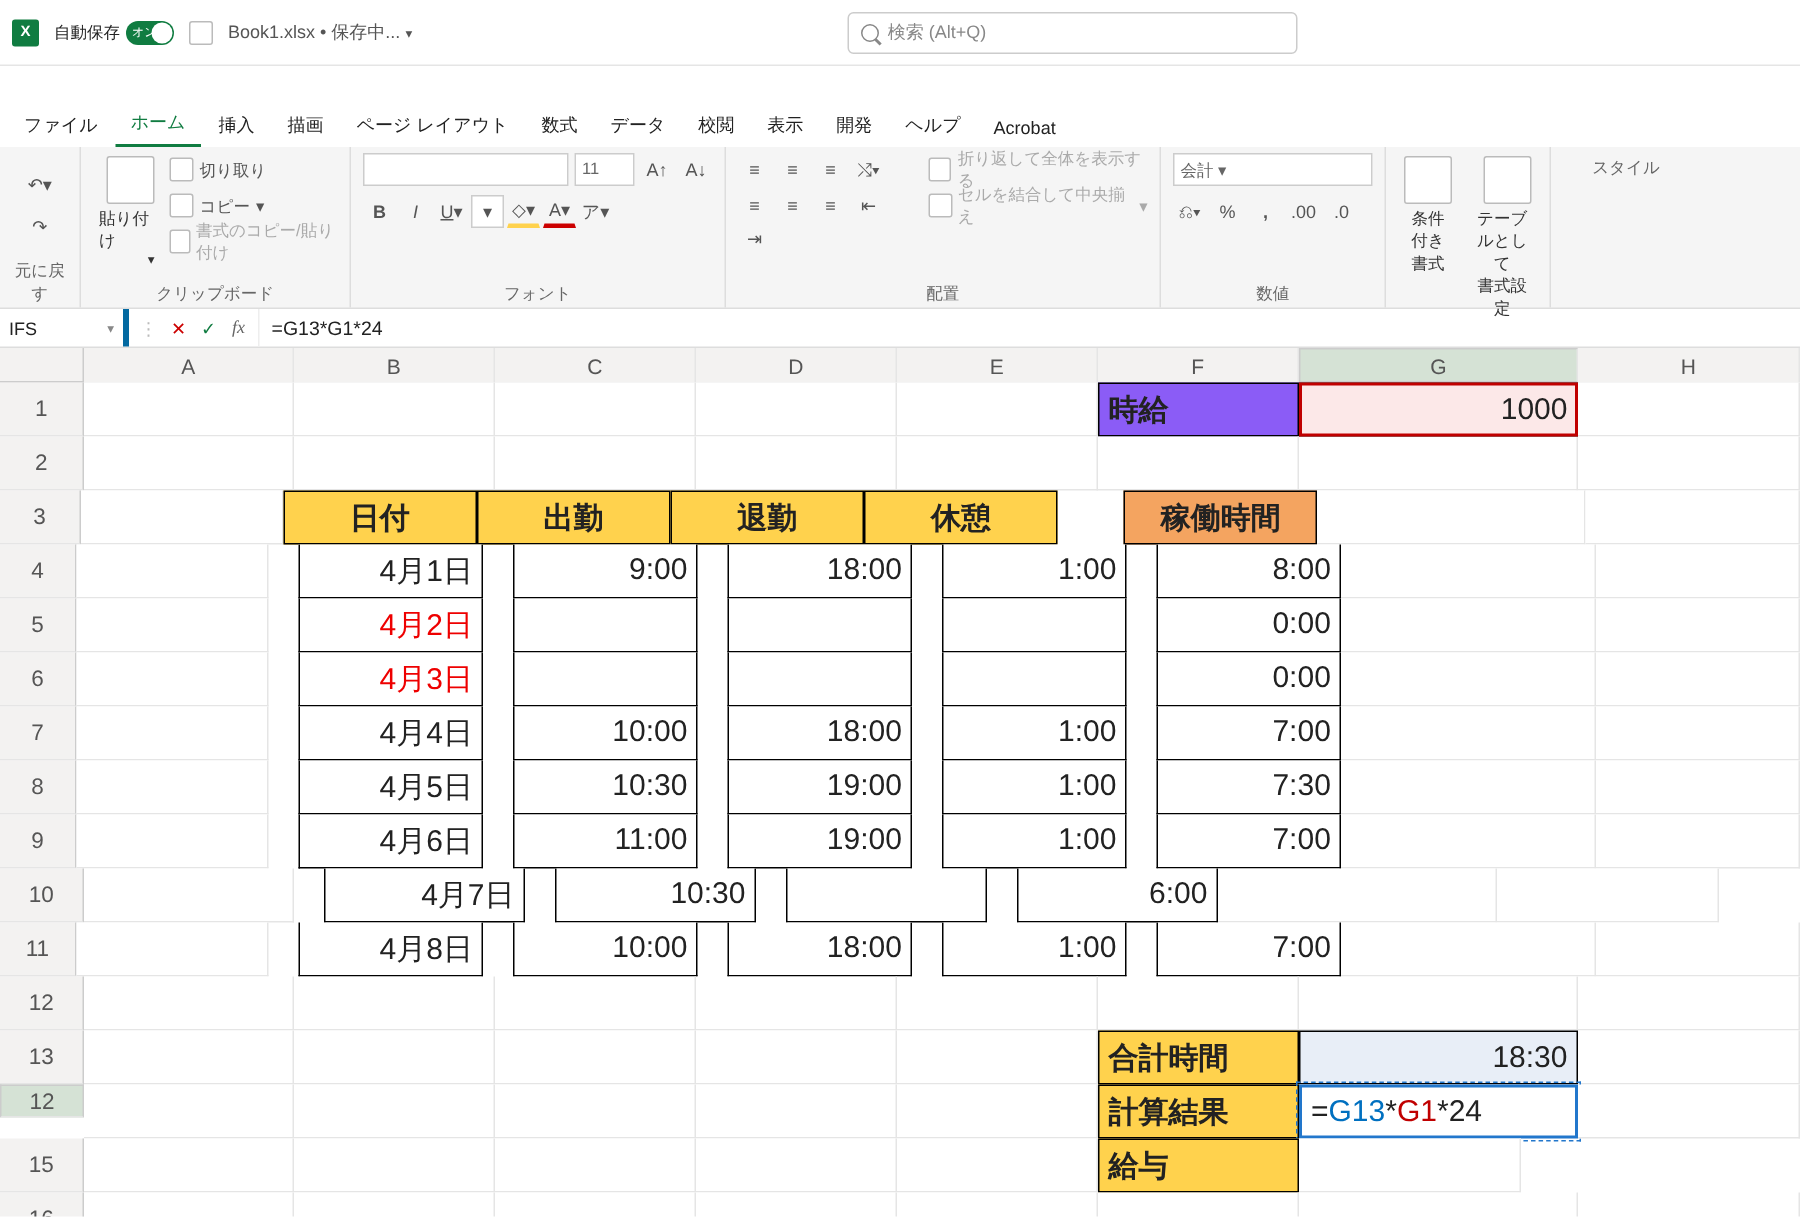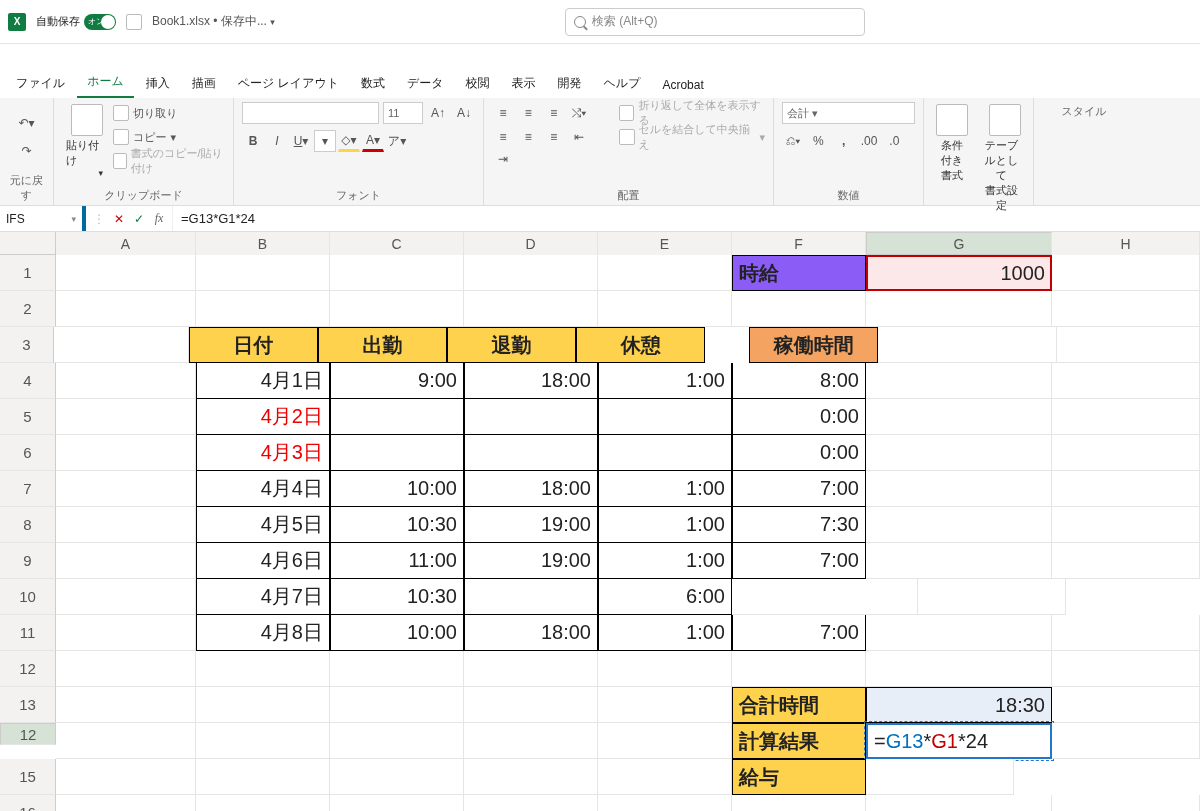--- a/index.html
+++ b/index.html
@@ -112,21 +112,21 @@
   .c-E { width:134px; }
   .c-F { width:134px; }
   .c-G { width:186px; }
   .c-H { width:148px; }
   .right { justify-content:flex-end; }
   .hdr-yellow { background:#ffd24d; border:1px solid #000 !important;
     font-weight:bold; justify-content:center; }
   .hdr-orange { background:#f4a460; border:1px solid #000 !important;
     font-weight:bold; justify-content:center;margin-left:44px; }
   .bord { border:1px solid #000 !important; }
-  .bordv { border-left:1px solid #000 !important; border-right:1px solid #000 !important; border-bottom:1px solid #000 !important; }
+  .bordv { border-left:1px solid #000 !important; border-right:1px solid #000 !important; border-bottom:1px solid #000 !important;margin-left:20px; }
   .red { color:#e00; }
   .f1g1 { background:#fce8e8; }
   .f1label { background:#8b5cf6; font-weight:bold; border:1px solid #000 !important; }
   .sum-lab { background:#ffd24d; font-weight:bold; border:1px solid #000 !important; padding-left:6px; }
   .sum-val { border:1px solid #000 !important; justify-content:flex-end; }
   .editing { border:2px solid #27c; outline:1px dashed #27c; outline-offset:1px; }
   .editing span.ref1 { color:#0070c0; }
   .editing span.ref2 { color:#c00000; }
   .selmark { position:relative; }
   .selmark::after { content:""; position:absolute; inset:-1px;

